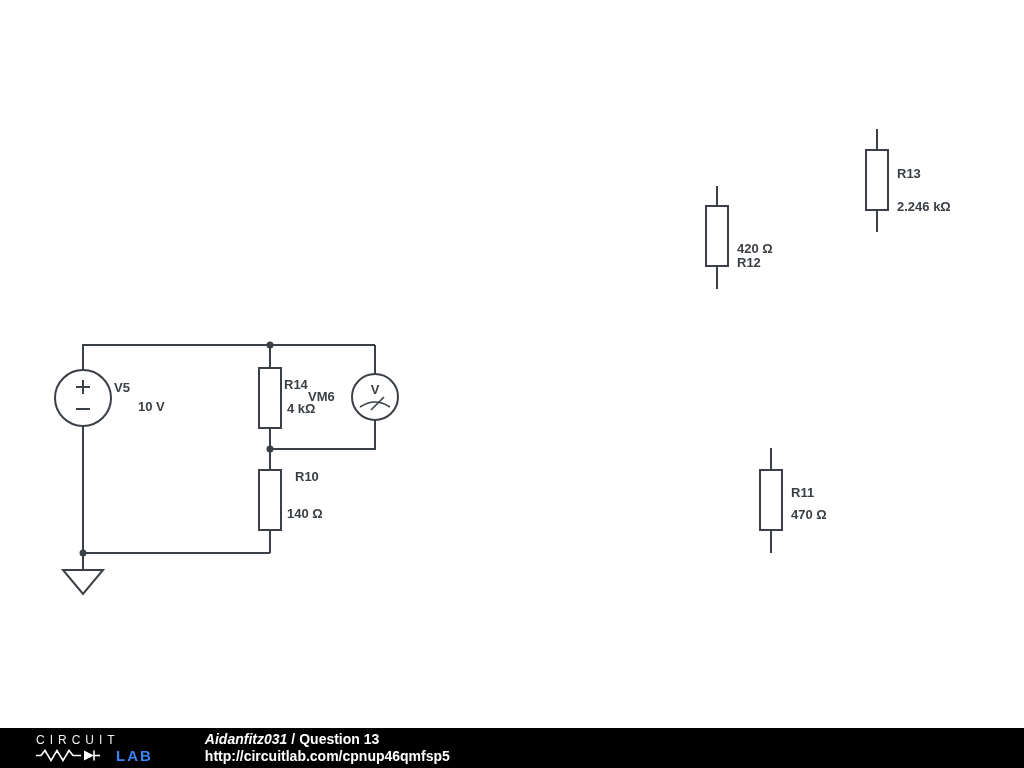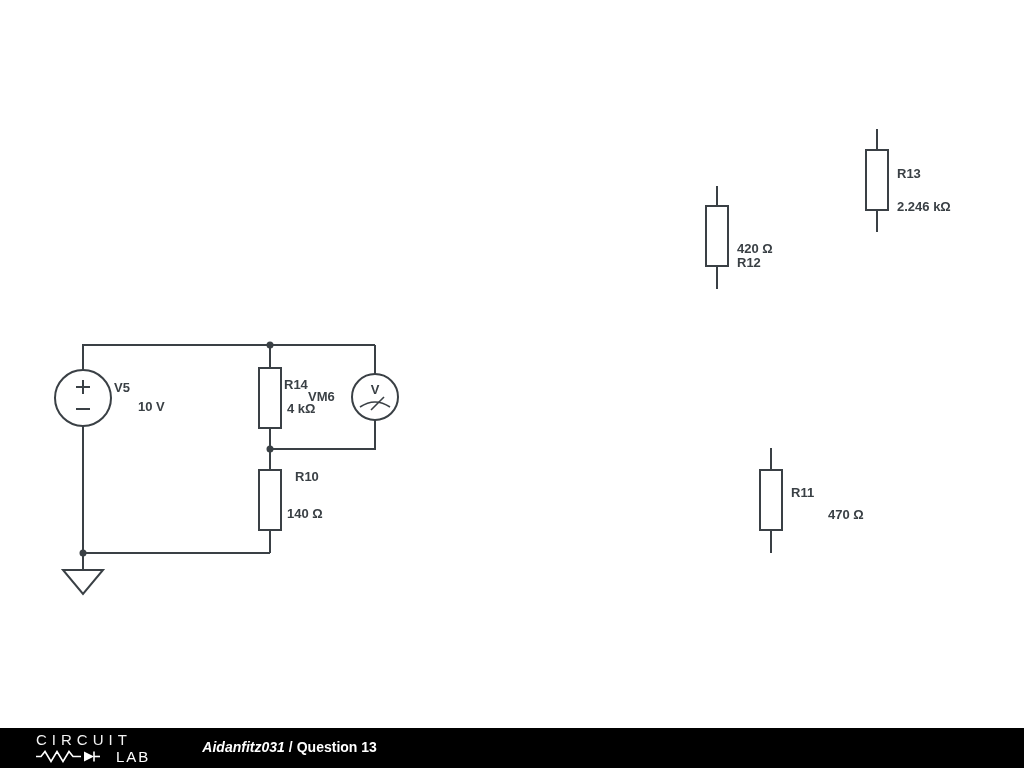--- a/index.html
+++ b/index.html
@@ -23,38 +23,38 @@
   .pos-r14-label  {left:284px;top:377px;text-align:right;}
   .pos-vm6-label  {left:308px;top:389px;}
   .pos-r14-value  {left:287px;top:401px;}
   .pos-r10-label  {left:287px;top:469px;margin-left:8px;}
   .pos-r10-value  {left:287px;top:506px;}
   .pos-r12-label  {left:737px;top:219px;margin-top:36px;}
   .pos-r12-value  {left:737px;top:241px;}
   .pos-r13-label  {left:897px;top:166px;}
   .pos-r13-value  {left:897px;top:199px;}
   .pos-r11-label  {left:791px;top:485px;}
-  .pos-r11-value  {left:828px;top:507px;}
+  .pos-r11-value  {left:791px;top:507px;}
 
   .footer{
     position:relative;width:1024px;height:40px;background:#000000;
     display:flex;align-items:center;color:#ffffff;
   }
   .logo{
     margin-left:36px;display:flex;flex-direction:column;justify-content:center;
   }
   .logo-top{
-    font-size:15px;letter-spacing:5px;color:#f2f2f2;font-weight:normal;line-height:1;
+    font-size:12px;letter-spacing:5px;color:#f2f2f2;font-weight:normal;line-height:1;
   }
   .logo-bottom{
     display:flex;align-items:center;margin-top:2px;line-height:1;
   }
   .logo-bottom svg{display:block;}
   .logo-lab{
-    font-size:15px;font-weight:normal;letter-spacing:2px;color:#ffffff;margin-left:2px;
+    font-size:15px;font-weight:bold;letter-spacing:2px;color:#3b82f6;margin-left:2px;
   }
   .meta{
     margin-left:52px;display:flex;flex-direction:column;justify-content:center;
   }
   .meta-line1{font-size:14px;line-height:1.25;}
   .meta-author{font-style:italic;font-weight:bold;}
   .meta-divider{font-weight:bold;margin:0 4px;}
   .meta-title{font-weight:bold;}
   .meta-url{font-size:14px;font-weight:bold;line-height:1.25;}
 </style>
@@ -156,14 +156,15 @@
         <line x1="58" y1="1.5" x2="58" y2="11.5" stroke="#ffffff" stroke-width="1.6"></line>
         <line x1="58" y1="6.5" x2="64" y2="6.5" stroke="#ffffff" stroke-width="1.6"></line>
       </svg>
       <span class="logo-lab">LAB</span>
     </div>
   </div>
   <div class="meta">
     <div class="meta-line1">
       <span class="meta-author">Aidanfitz031</span><span class="meta-divider">/</span><span class="meta-title">Question 13</span>
     </div>
+    <div class="meta-url">http://circuitlab.com/cpnup46qmfsp5</div>
   </div>
 </div>
 
 </body></html>

